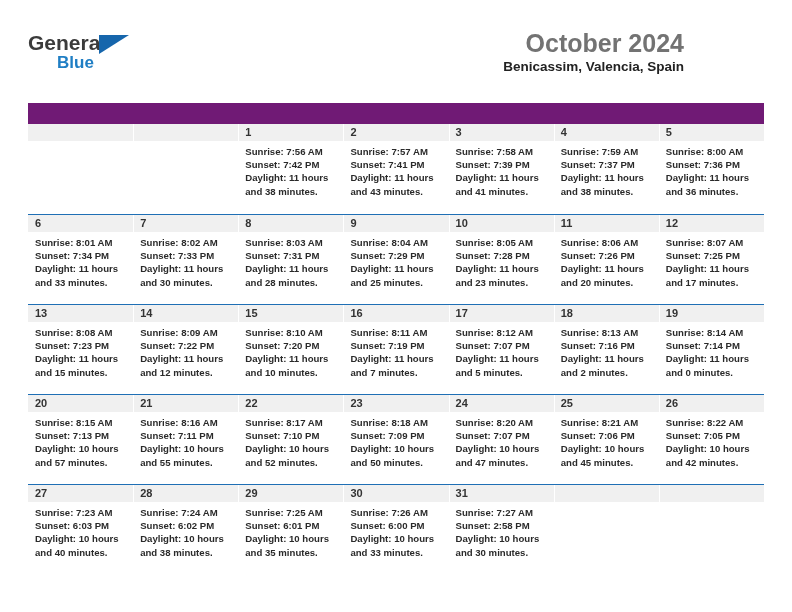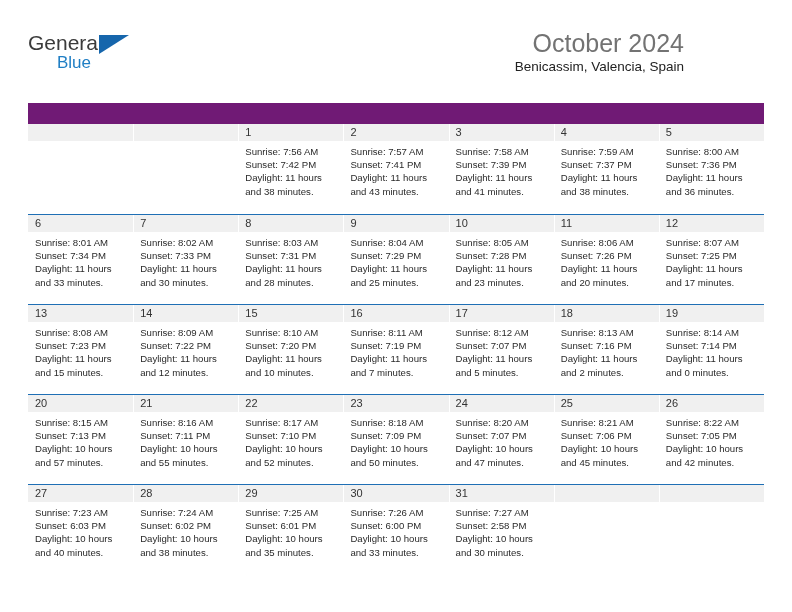--- a/index.html
+++ b/index.html
@@ -13,20 +13,21 @@
     font-family: "Liberation Sans", sans-serif;
     color: #222222;
     overflow: hidden;
   }
 
   .page {
     position: relative;
     width: 712px;
     height: 612px;
     box-sizing: border-box;
+    font-weight: bold;
   }
 
   
   .top-bar {
     position: absolute;
     left: 28px;
     top: 28px;
     right: 28px;
     height: 68px;
   }

